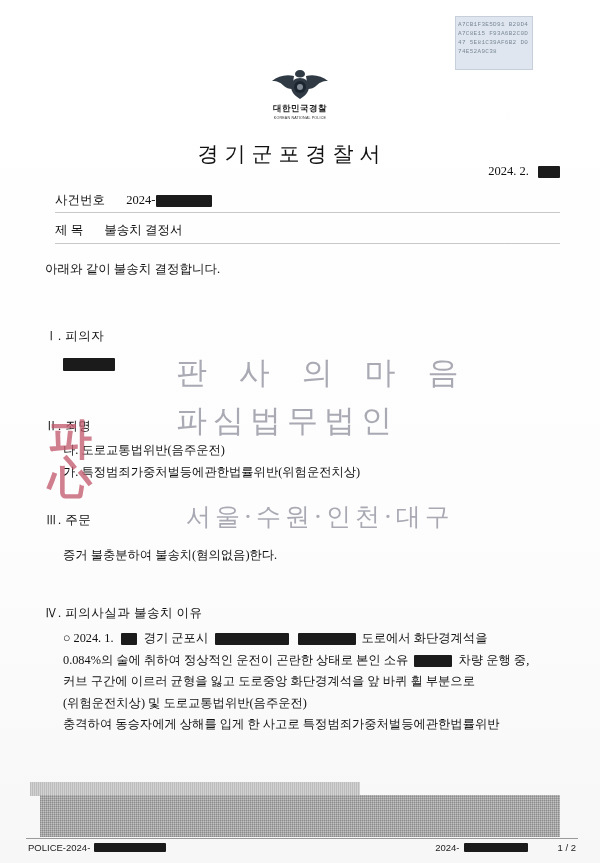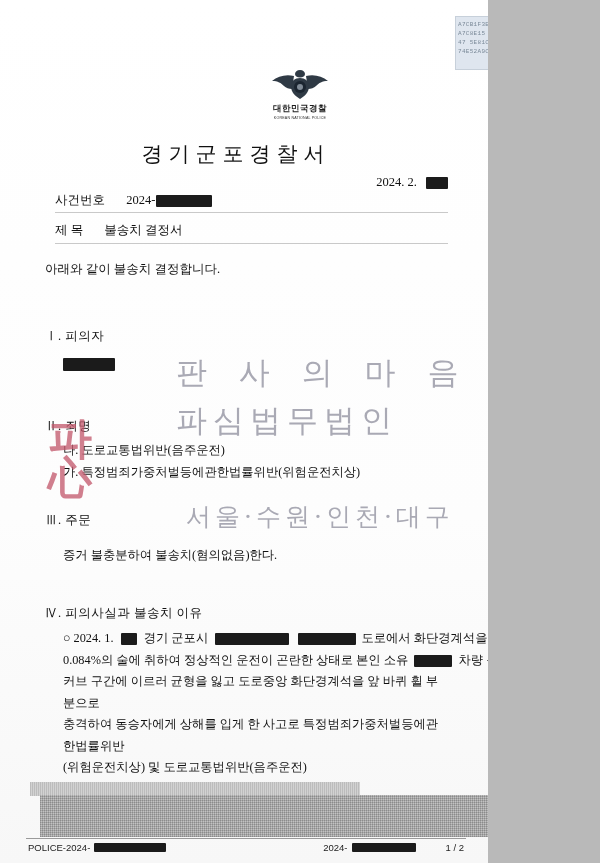--- a/index.html
+++ b/index.html
@@ -5,21 +5,21 @@
   html, body {
     margin: 0;
     padding: 0;
     background: #b9b9b9;
   }
   body {
     font-family: "Liberation Serif", serif;
   }
   .page {
     position: relative;
-    width: 488px;
+    width: 600px;
     height: 863px;
     background: #fef9c3;
     overflow: hidden;
     box-sizing: border-box;
   }
   
   .paper-tint {
     position: absolute;
     inset: 0;
     background: linear-gradient(180deg, #ffffff 0%, #fdfdfd 60%, #f7f7f7 100%);
@@ -81,21 +81,21 @@
     text-align: center;
     font-size: 21px;
     letter-spacing: 6px;
     color: #111;
     font-family: "DejaVu Serif", serif;
   }
 
   .date-line {
     position: absolute;
     right: 40px;
-    top: 175px;
+    top: 164px;
     font-size: 12.5px;
     color: #111;
   }
   .redact {
     display: inline-block;
     background: #1b1b1b;
     vertical-align: middle;
     border-radius: 1px;
   }
 
@@ -299,22 +299,22 @@
       <span class="redact" style="width:74px;height:12px;margin:0 4px;"></span>
       <span class="redact" style="width:58px;height:12px;margin:0 2px;"></span>
       <span>도로에서 화단경계석을</span>
     </div>
     <div style="white-space:nowrap;">
       <span>0.084%의 술에 취하여 정상적인 운전이 곤란한 상태로 본인 소유</span>
       <span class="redact" style="width:38px;height:12px;margin:0 3px;"></span>
       <span>차량 운행 중,</span>
     </div>
     <div>커브 구간에 이르러 균형을 잃고 도로중앙 화단경계석을 앞 바퀴 휠 부분으로</div>
+    <div>(위험운전치상) 및 도로교통법위반(음주운전)</div>
     <div>충격하여 동승자에게 상해를 입게 한 사고로 특정범죄가중처벌등에관한법률위반</div>
-    <div>(위험운전치상) 및 도로교통법위반(음주운전)</div>
   </div>
 
   <div class="wm wm-line1">판 사 의 마 음</div>
   <div class="wm wm-line2">파심법무법인</div>
   <div class="wm wm-line3">서울·수원·인천·대구</div>
   <div class="wm wm-seal">
     <span>파</span>
     <span>心</span>
   </div>
 

